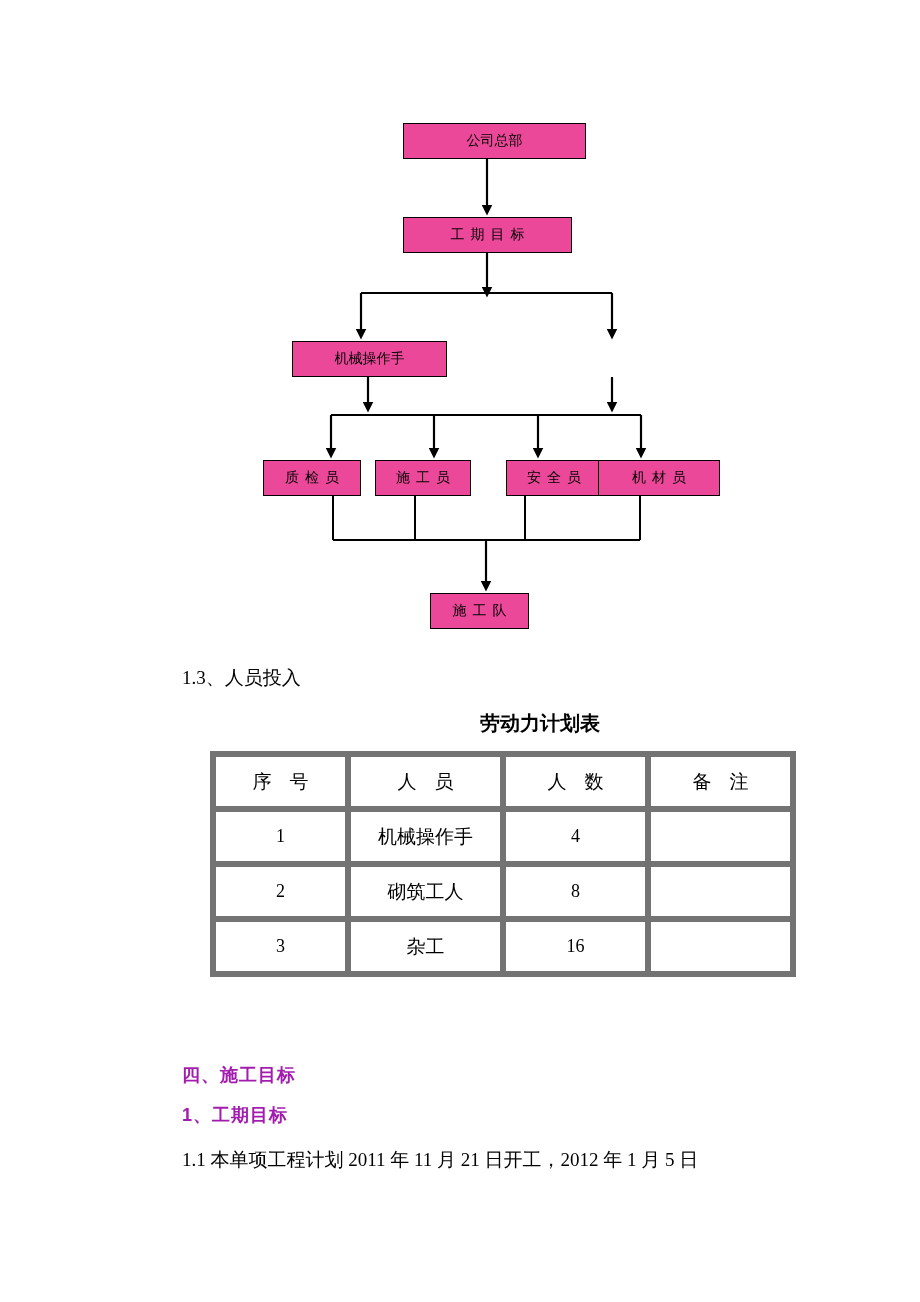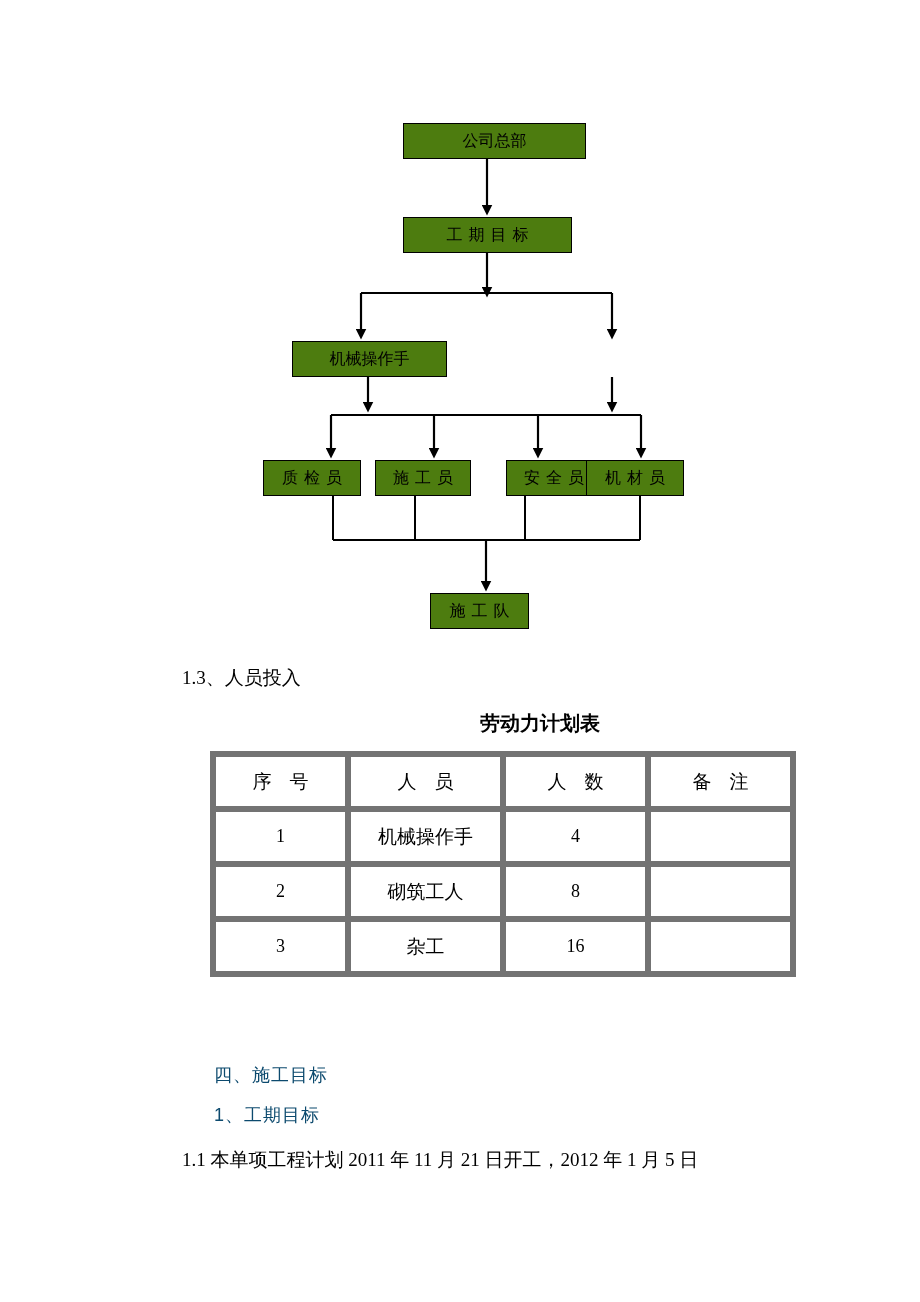--- a/index.html
+++ b/index.html
@@ -21,40 +21,40 @@
     position: absolute;
     left: 0;
     top: 0;
     width: 920px;
     height: 660px;
   }
   .node {
     position: absolute;
     box-sizing: border-box;
     border: 1.5px solid #000;
-    background: #4d7c0f;
+    background: #ec4899;
     display: flex;
     align-items: center;
     justify-content: center;
     font-family: "Liberation Serif", "DejaVu Serif", serif;
-    font-size: 16px;
+    font-size: 14px;
     line-height: 1;
     color: #000;
     white-space: nowrap;
   }
   .node.spaced { letter-spacing: 6px; text-indent: 6px; }
 
   .n-hq      { left: 403px; top: 123px; width: 183px; height: 36px; }
   .n-pmdept  { left: 403px; top: 217px; width: 169px; height: 36px; }
   .n-pm      { left: 292px; top: 341px; width: 155px; height: 36px; }
   .n-tech    { left: 530px; top: 341px; width: 165px; height: 36px; }
   .n-qc      { left: 263px; top: 460px; width: 98px; height: 36px; }
   .n-con     { left: 375px; top: 460px; width: 96px; height: 36px; }
   .n-safe    { left: 506px; top: 460px; width: 96px; height: 36px; }
-  .n-equip   { left: 586px; top: 460px; width: 98px; height: 36px; }
+  .n-equip   { left: 598px; top: 460px; width: 122px; height: 36px; }
   .n-team    { left: 430px; top: 593px; width: 99px; height: 36px; }
 
   .edges {
     position: absolute;
     left: 0; top: 0;
     width: 920px; height: 660px;
     pointer-events: none;
   }
 
   
@@ -63,25 +63,24 @@
     font-family: "Liberation Serif", "DejaVu Serif", serif;
     font-size: 19px;
     color: #000;
     white-space: nowrap;
     line-height: 1;
   }
   .sec-head {
     position: absolute;
     font-family: "Liberation Sans", "DejaVu Sans", sans-serif;
     font-size: 18px;
-    font-weight: normal;
-    color: #0c4a6e;
+    font-weight: bold;
+    color: #a21caf;
     white-space: nowrap;
     line-height: 1;
-    margin-left: 32px;
   }
   #heading-renyuan { left: 182px; top: 668px; }
   #table-title {
     position: absolute;
     left: 210px;
     top: 713px;
     width: 660px;
     text-align: center;
     font-family: Liberation Sans, sans-serif;
     font-size: 20px;

